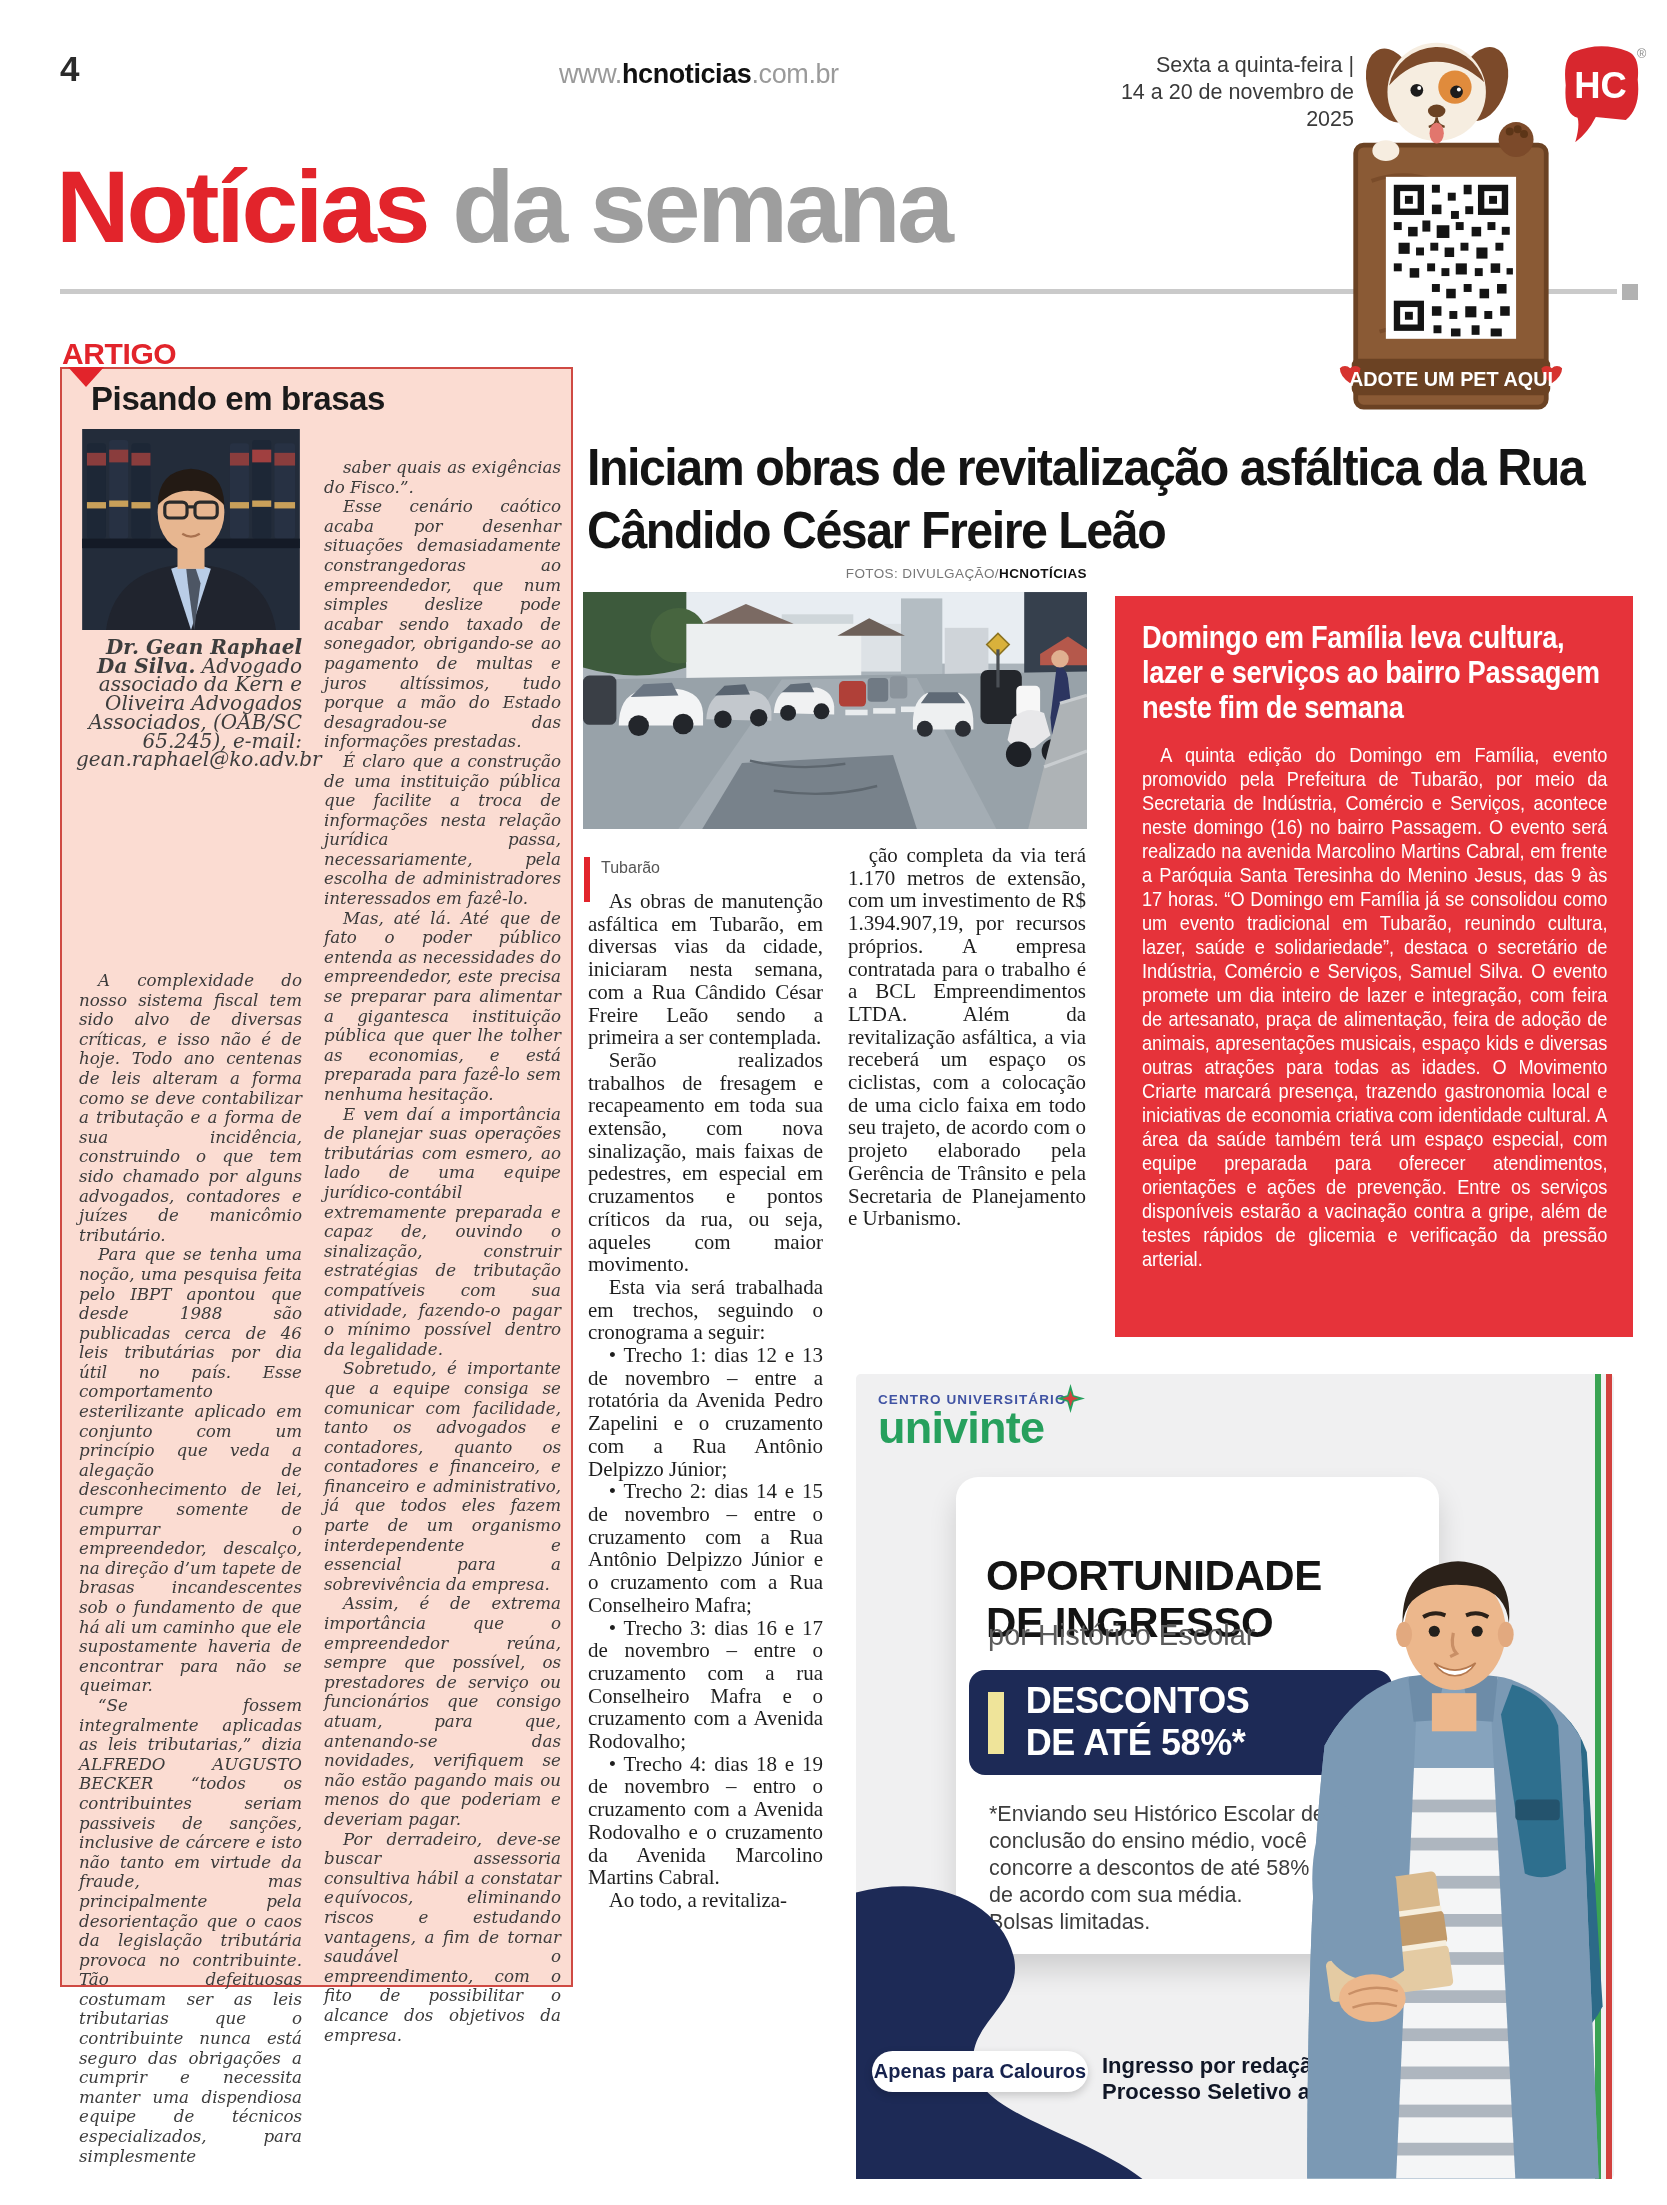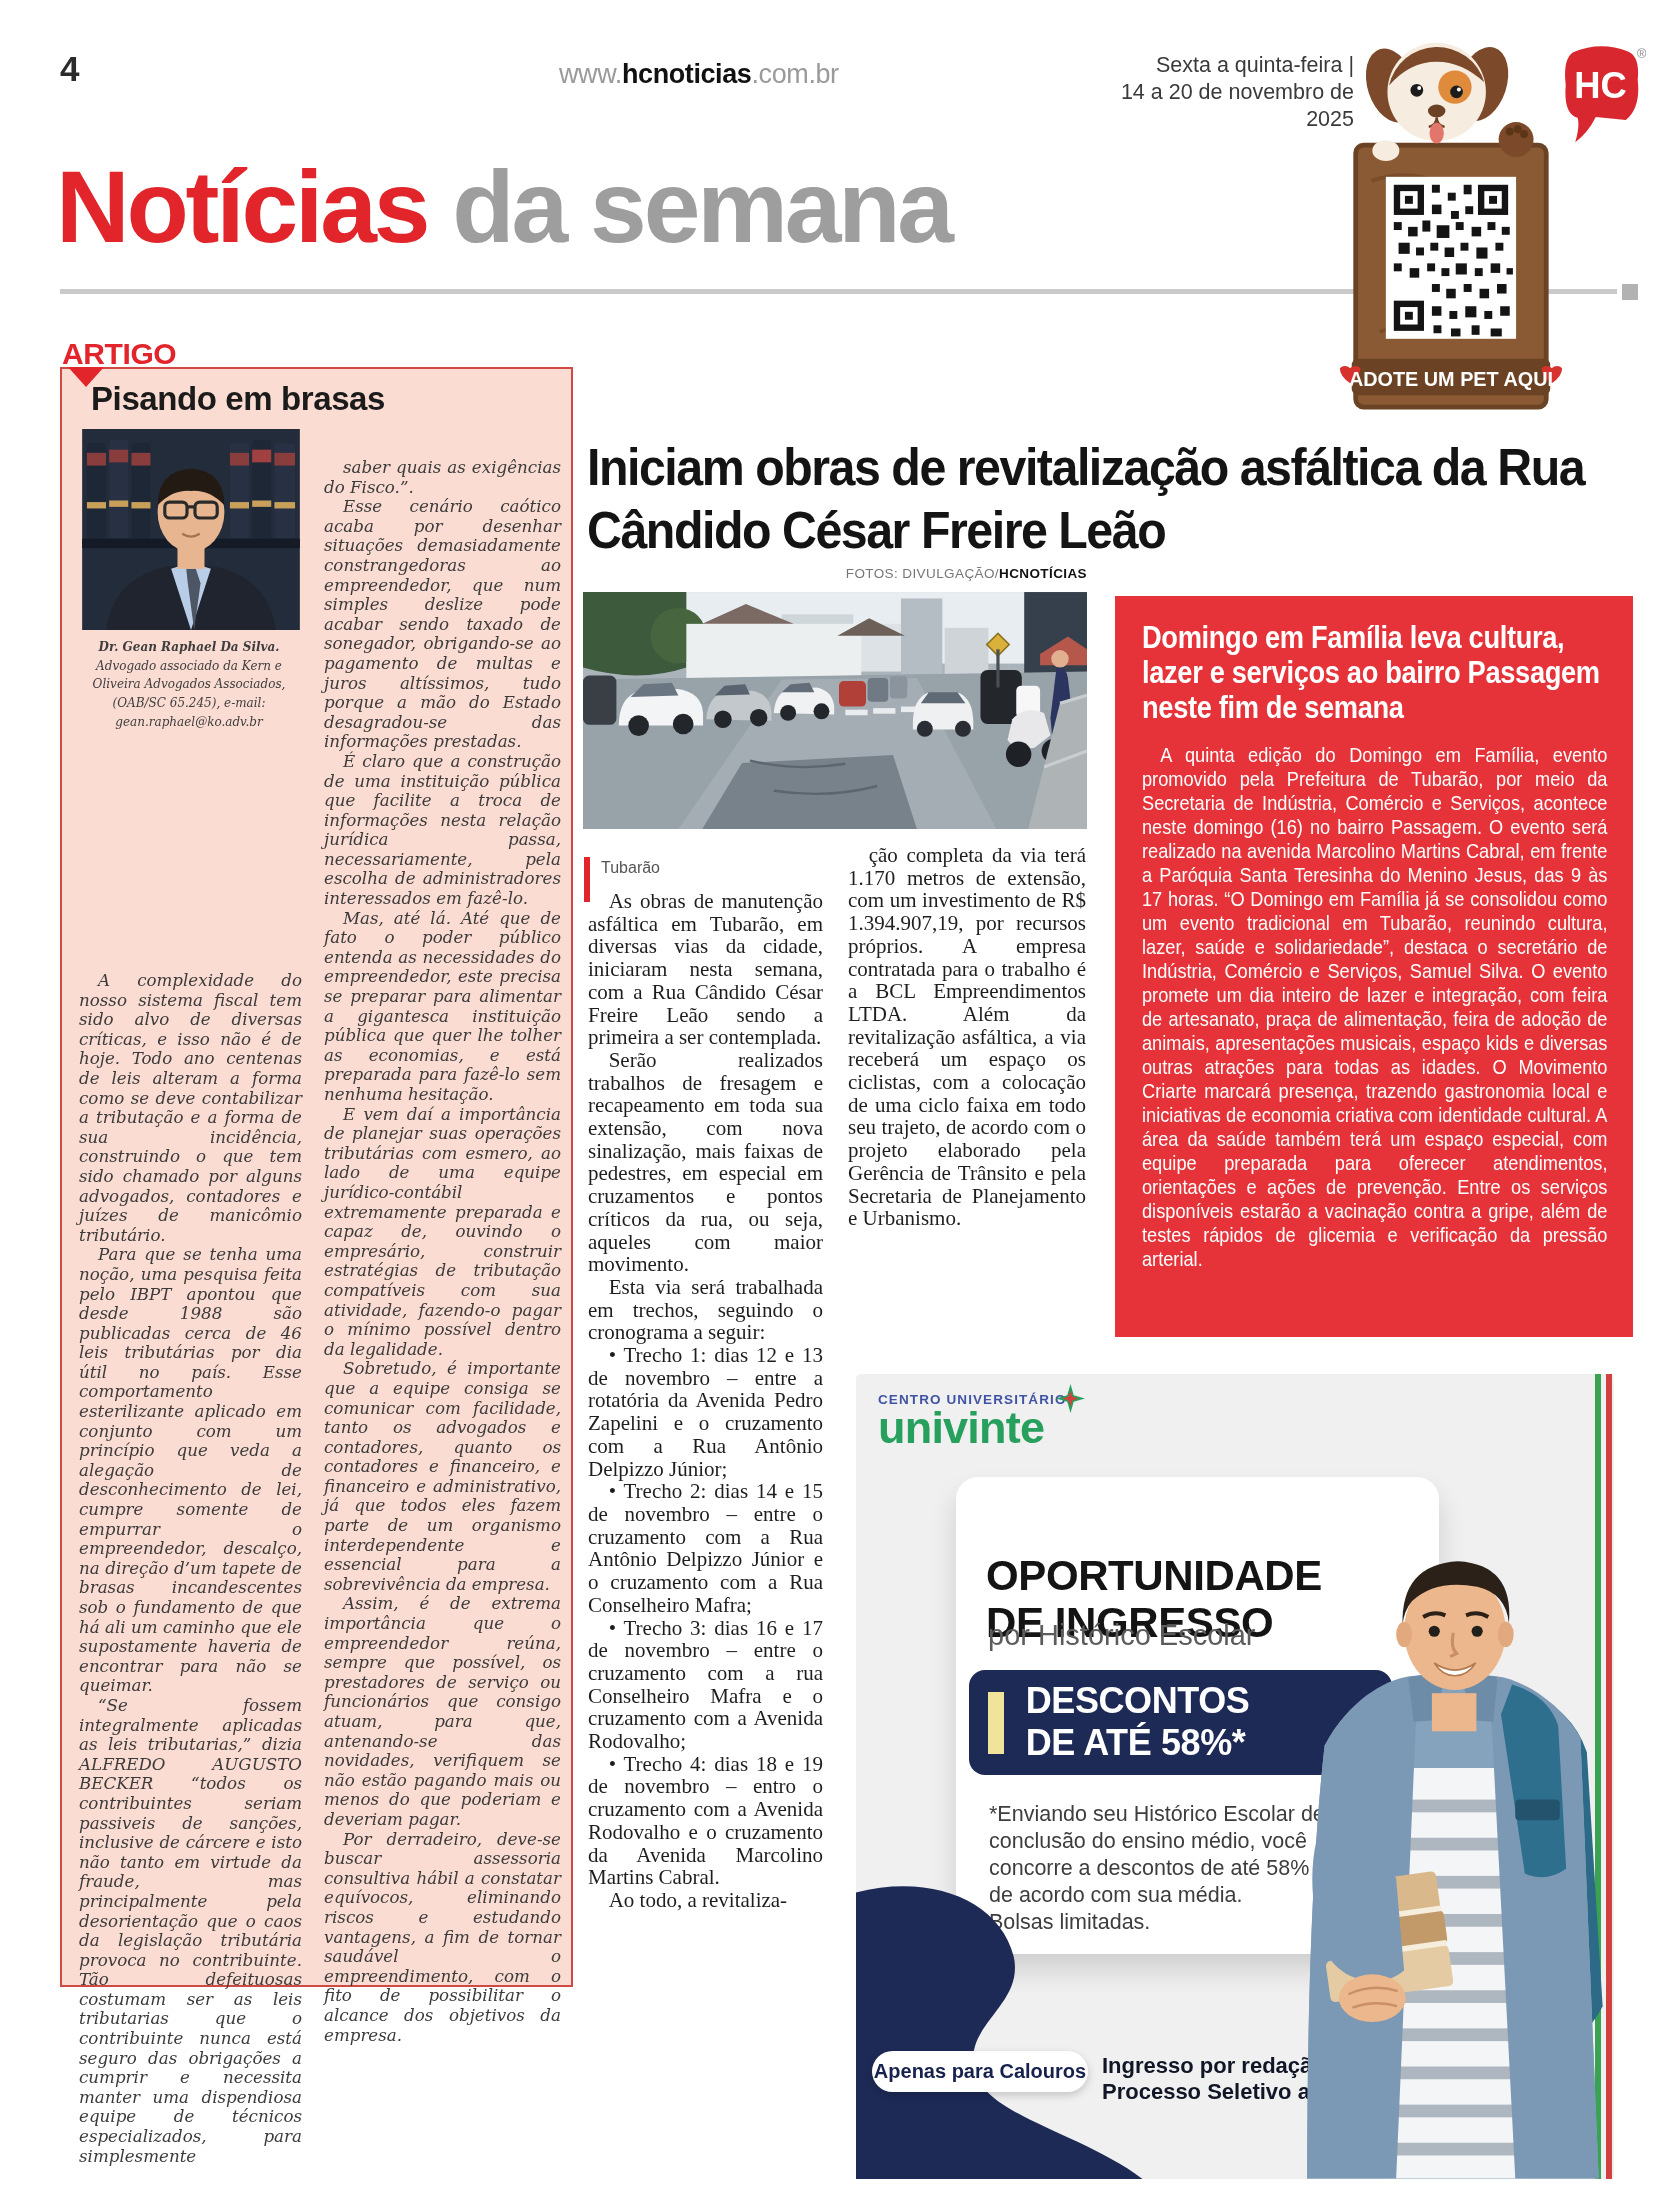--- a/index.html
+++ b/index.html
@@ -18,22 +18,22 @@
   .masthead .mh-red{color:#e2242b;}
   .masthead .mh-gray{color:#9e9e9e;}
   .mh-rule{left:60px;top:289px;width:1557px;height:4.8px;background:#cacaca;}
   .mh-rule-cap{left:1622px;top:284px;width:16px;height:16px;background:#b2b2b2;}
 
   
   .artigo-kicker{left:62px;top:337px;font-size:30px;font-weight:bold;color:#e2242b;letter-spacing:-0.4px;}
   .artigo-box{left:60px;top:367px;width:513px;height:1620px;background:#fbdcd2;border:2.4px solid #cf4a43;box-sizing:border-box;}
   .artigo-tri{left:68px;top:367px;width:0;height:0;border-left:18.3px solid transparent;border-right:18.3px solid transparent;border-top:20.7px solid #e2242b;z-index:2;}
   .artigo-title{left:91px;top:380px;font-size:33px;font-weight:bold;color:#1b1b1b;letter-spacing:-0.4px;}
-  .artigo-caption{left:76px;top:638px;width:226px;text-align:center;
-      font-family:"DejaVu Serif",serif;font-style:italic;font-size:12px;line-height:18.7px;color:#3d3d3d;}
+  .artigo-caption{left:76px;top:638px;width:226px;text-align:right;
+      font-family:"DejaVu Serif",serif;font-style:italic;font-size:20px;line-height:18.7px;color:#3d3d3d;}
   .body-italic{font-family:"DejaVu Serif",serif;font-style:italic;font-size:16.7px;line-height:19.6px;color:#3b3b3b;text-align:justify;}
   .body-italic p{margin:0;text-indent:19px;}
   .art-col1{left:79px;top:971px;width:223px;}
   .art-col2{left:324px;top:458px;width:237px;}
 
   
   .main-kicker{left:588px;top:334px;width:1049px;font-size:29px;line-height:37px;color:#8f8f8f;}
   .main-kicker .mk-label{color:#e2242b;font-weight:bold;font-size:31px;letter-spacing:-0.4px;}
   .main-headline{left:587px;top:436px;width:1129px;font-size:52px;line-height:63px;font-weight:bold;color:#141414;
       letter-spacing:-1.6px;transform:scaleX(.93);transform-origin:0 0;}
@@ -238,21 +238,21 @@
   <div class="abs body-italic art-col1">
       <p>A complexidade do nosso sistema fiscal tem sido alvo de diversas críticas, e isso não é de hoje. Todo ano centenas de leis alteram a forma como se deve contabilizar a tributação e a forma de sua incidência, construindo o que tem sido chamado por alguns advogados, contadores e juízes de manicômio tributário.</p>
       <p>Para que se tenha uma noção, uma pesquisa feita pelo IBPT apontou que desde 1988 são publicadas cerca de 46 leis tributárias por dia útil no país. Esse comportamento esterilizante aplicado em conjunto com um princípio que veda a alegação de desconhecimento de lei, cumpre somente de empurrar o empreendedor, descalço, na direção d’um tapete de brasas incandescentes sob o fundamento de que há ali um caminho que ele supostamente haveria de encontrar para não se queimar.</p>
       <p>“Se fossem integralmente aplicadas as leis tributarias,” dizia ALFREDO AUGUSTO BECKER “todos os contribuintes seriam passiveis de sanções, inclusive de cárcere e isto não tanto em virtude da fraude, mas principalmente pela desorientação que o caos da legislação tributária provoca no contribuinte. Tão defeituosas costumam ser as leis tributarias que o contribuinte nunca está seguro das obrigações a cumprir e necessita manter uma dispendiosa equipe de técnicos especializados, para simplesmente</p>
     </div>
   <div class="abs body-italic art-col2">
       <p>saber quais as exigências do Fisco.”.</p>
       <p>Esse cenário caótico acaba por desenhar situações demasiadamente constrangedoras ao empreendedor, que num simples deslize pode acabar sendo taxado de sonegador, obrigando-se ao pagamento de multas e juros altíssimos, tudo porque a mão do Estado desagradou-se das informações prestadas.</p>
       <p>É claro que a construção de uma instituição pública que facilite a troca de informações nesta relação jurídica passa, necessariamente, pela escolha de administradores interessados em fazê-lo.</p>
       <p>Mas, até lá. Até que de fato o poder público entenda as necessidades do empreendedor, este precisa se preparar para alimentar a gigantesca instituição pública que quer lhe tolher as economias, e está preparada para fazê-lo sem nenhuma hesitação.</p>
-      <p>E vem daí a importância de planejar suas operações tributárias com esmero, ao lado de uma equipe jurídico-contábil extremamente preparada e capaz de, ouvindo o empresário, construir estratégias de tributação compatíveis com sua atividade, fazendo-o pagar o mínimo possível dentro da legalidade.</p>
+      <p>E vem daí a importância de planejar suas operações tributárias com esmero, ao lado de uma equipe jurídico-contábil extremamente preparada e capaz de, ouvindo o sinalização, construir estratégias de tributação compatíveis com sua atividade, fazendo-o pagar o mínimo possível dentro da legalidade.</p>
       <p>Sobretudo, é importante que a equipe consiga se comunicar com facilidade, tanto os advogados e contadores, quanto os contadores e financeiro, e financeiro e administrativo, já que todos eles fazem parte de um organismo interdependente e essencial para a sobrevivência da empresa.</p>
       <p>Assim, é de extrema importância que o empreendedor reúna, sempre que possível, os prestadores de serviço ou funcionários que consigo atuam, para que, antenando-se das novidades, verifiquem se não estão pagando mais ou menos do que poderiam e deveriam pagar.</p>
       <p>Por derradeiro, deve-se buscar assessoria consultiva hábil a constatar equívocos, eliminando riscos e estudando vantagens, a fim de tornar saudável o empreendimento, com o fito de possibilitar o alcance dos objetivos da empresa.</p>
     </div>
 
   <div class="abs main-headline">Iniciam obras de revitalização asfáltica da Rua Cândido César Freire Leão</div>
   <div class="abs photo-credit"><span>FOTOS: DIVULGAÇÃO/</span><b>HCNOTÍCIAS</b></div>
 
   <svg class="abs street-photo" width="504" height="237" viewBox="0 0 634 298">
     <rect width="634" height="298" fill="#aab3ba"></rect>

